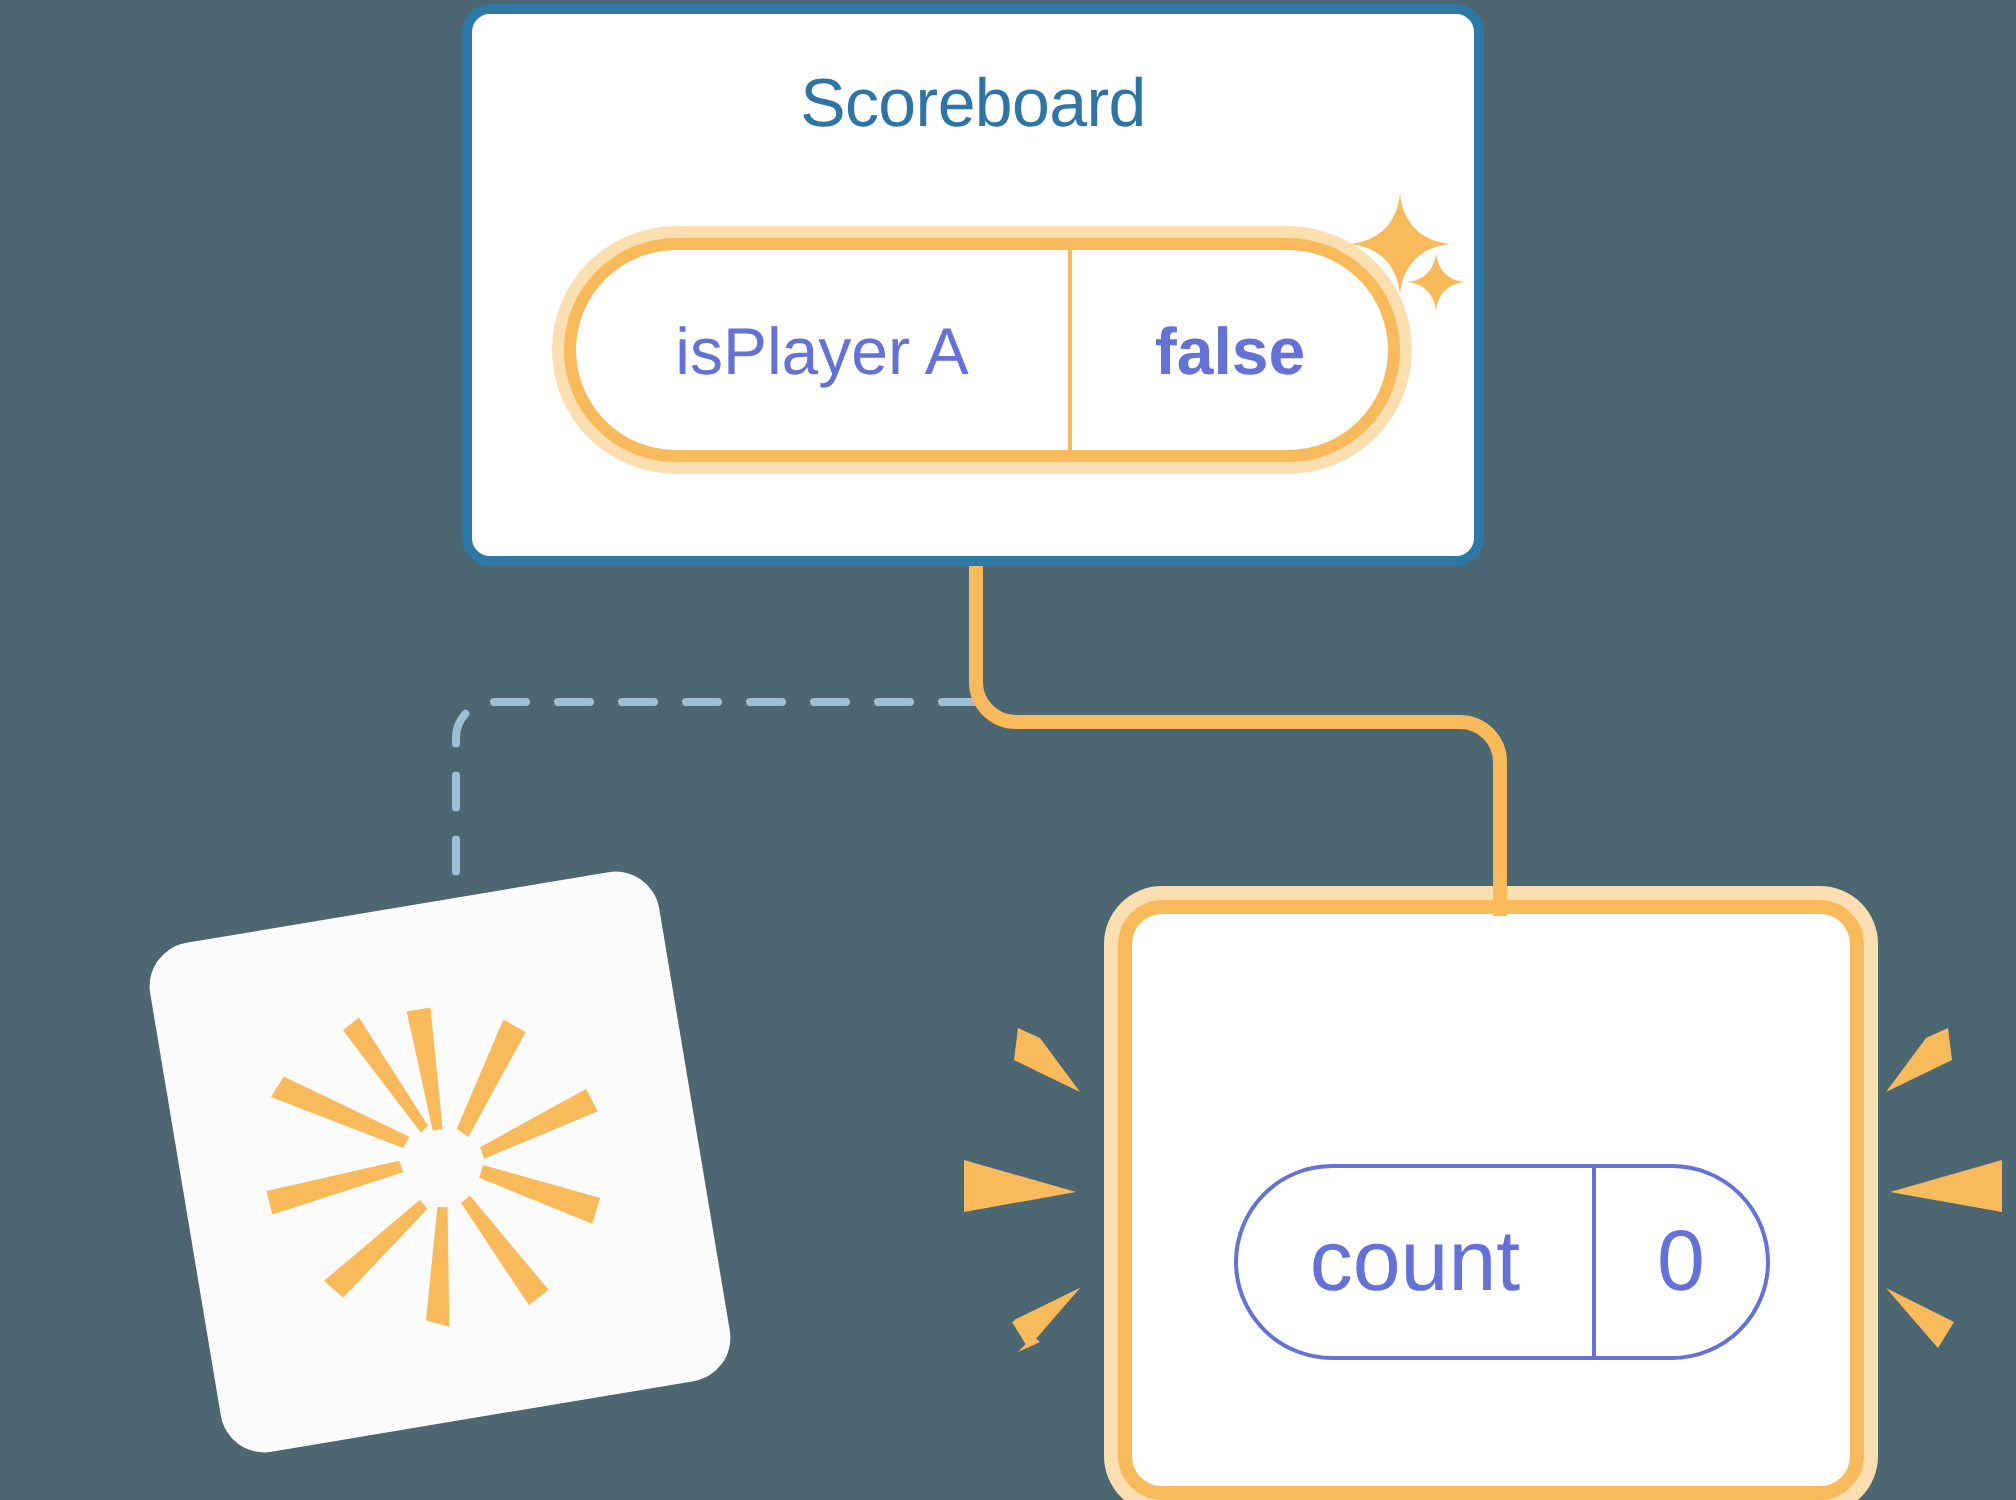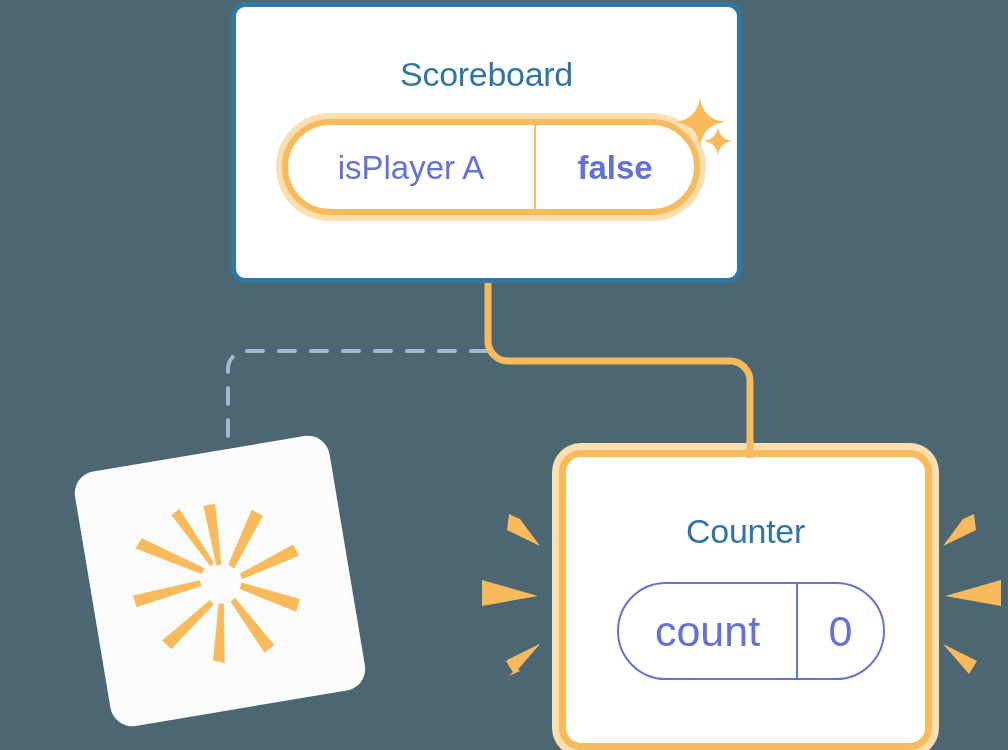--- a/index.html
+++ b/index.html
@@ -42,30 +42,30 @@
   }
   .comp-title {
     text-align: center;
     color: #2e75a3;
     font-size: 34px;
     letter-spacing: -0.3px;
     line-height: 1;
     font-weight: 400;
   }
   .scoreboard-box .comp-title {
-    margin-top: 50px;
+    margin-top: 28px;
   }
 
   
   .pill-hl {
     position: absolute;
     left: 46px;
     top: 112px;
     width: 418px;
-    height: 96px;
+    height: 112px;
     box-sizing: border-box;
     background: #ffffff;
     border: 6px solid #f9ba5c;
     border-radius: 999px;
     box-shadow: 0 0 0 6px #fbdfb0;
     display: flex;
     align-items: stretch;
     overflow: hidden;
   }
   .pill-hl .cell {
@@ -214,21 +214,20 @@
       <polygon points="172,201 161,207 136,151 141,148"></polygon>
       <polygon points="120,211 109,206 124,151 129,152"></polygon>
       <polygon points="70,188 62,178 116,146 119,151"></polygon>
       <polygon points="42,141 41,129 109,125 110,131"></polygon>
       <polygon points="51,83 59,74 116,114 112,119"></polygon>
       <polygon points="92,56 101,51 126,110 122,113"></polygon>
     </g>
   </svg>
 
   <div class="counter-box">
-    <div class="comp-title">Counter</div>
 
     <div class="pill-plain">
       <div class="cell cell-key">count</div>
       <div class="cell cell-val">0</div>
     </div>
   </div>
 
   <svg class="side-burst side-burst-left" width="75" height="195" viewBox="0 0 75 195">
     <g fill="#f9ba5c">
       <polygon points="39,16 50,21 70,48 37,32"></polygon>

